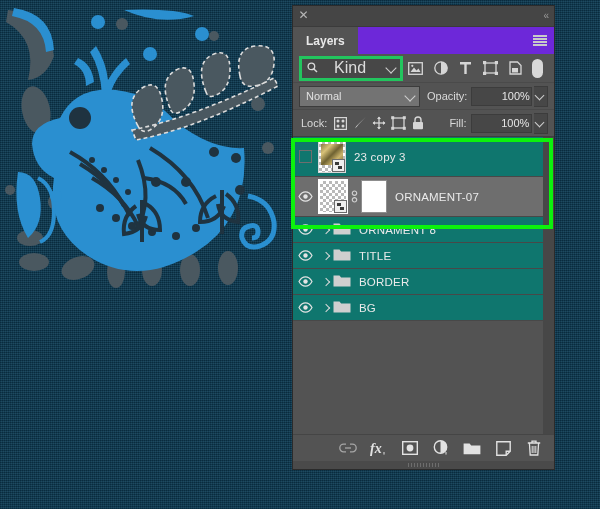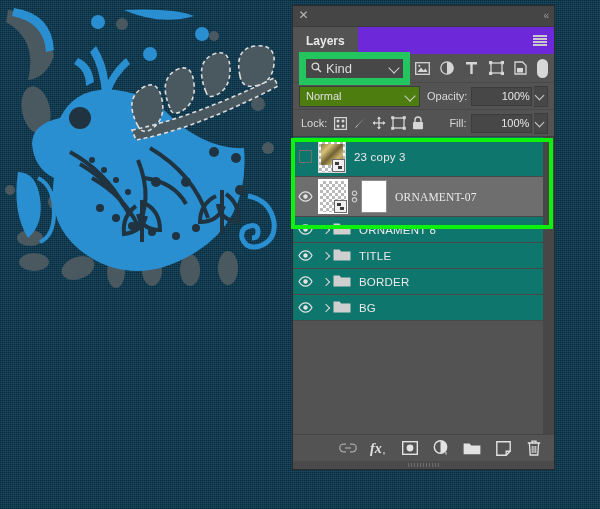--- a/index.html
+++ b/index.html
@@ -60,40 +60,40 @@
     position:absolute;right:7px;top:8px;width:14px;height:11px;
     display:flex;flex-direction:column;justify-content:space-between;
   }
   .hamburger i{display:block;height:2px;background:#c9c9c9;}
 
   .filterrow{
     height:28px;background:#535353;display:flex;align-items:center;
     padding:0 6px;gap:0;border-bottom:1px solid #4a4a4a;
   }
   .kind-select{
-    width:98px;height:19px;background:#474747;border:7px solid #22c55e;
-    display:flex;align-items:center;color:#dcdcdc;font-size:13px;position:relative;
+    width:98px;height:19px;background:#474747;border:3px solid #22c55e;
+    display:flex;align-items:center;color:#dcdcdc;font-size:16px;position:relative;gap:12px;
   }
   .kind-select .mag{margin:0 4px 0 5px;}
   .chev{
     position:absolute;right:5px;top:5px;width:7px;height:7px;
     border-left:1.4px solid #cfcfcf;border-bottom:1.4px solid #cfcfcf;
     transform:rotate(-45deg);
   }
   .fbtn{width:25px;height:22px;display:flex;align-items:center;justify-content:center;}
   .pill{
     width:11px;height:19px;border-radius:6px;background:#d8d8d8;margin-left:4px;
   }
 
   .moderow{
     height:26px;background:#535353;display:flex;align-items:center;
     padding:0 6px;border-bottom:1px solid #4a4a4a;
   }
   .mode-select{
-    width:132px;height:19px;background:#4d7c0f;border:1px solid #3c3c3c;
+    width:132px;height:19px;background:#737373;border:1px solid #3c3c3c;
     display:flex;align-items:center;color:#e0e0e0;font-size:11px;
     padding-left:6px;position:relative;
   }
   .lbl{color:#d9d9d9;font-size:11px;margin:0 4px 0 7px;}
   .numbox{
     width:36px;height:17px;background:#474747;border:1px solid #3c3c3c;
     color:#e6e6e6;font-size:11px;display:flex;align-items:center;justify-content:center;padding-left:28px;
   }
   .mini-chev-box{
     width:15px;height:19px;background:#474747;border:1px solid #3c3c3c;border-left:none;
@@ -107,21 +107,21 @@
   }
   .lockicon{width:22px;height:20px;display:flex;align-items:center;justify-content:center;}
 
   
   #layerlist{background:#525252;position:relative;}
   .layer-row{
     height:25px;display:flex;align-items:center;position:relative;
     border-bottom:1px solid #484848;background:#0f766e;
   }
   .layer-row.tall{height:39px;}
-  .layer-row.selected{background:#6e6e6e;font-family:Liberation Serif, serif;}
+  .layer-row.selected{background:#6e6e6e;}
   .eyecell{width:25px;height:100%;display:flex;align-items:center;justify-content:center;flex:0 0 25px;}
   .eyecell svg{display:block;}
   .eyebox{width:11px;height:11px;border:1px solid #6e6e6e;background:transparent;}
   .thumbcell{display:flex;align-items:center;}
   .arrowcell{width:15px;display:flex;align-items:center;justify-content:center;}
   .arrow{
     width:5px;height:5px;border-top:1.4px solid #d8d8d8;border-right:1.4px solid #d8d8d8;
     transform:rotate(45deg);
   }
   .layer-name{

